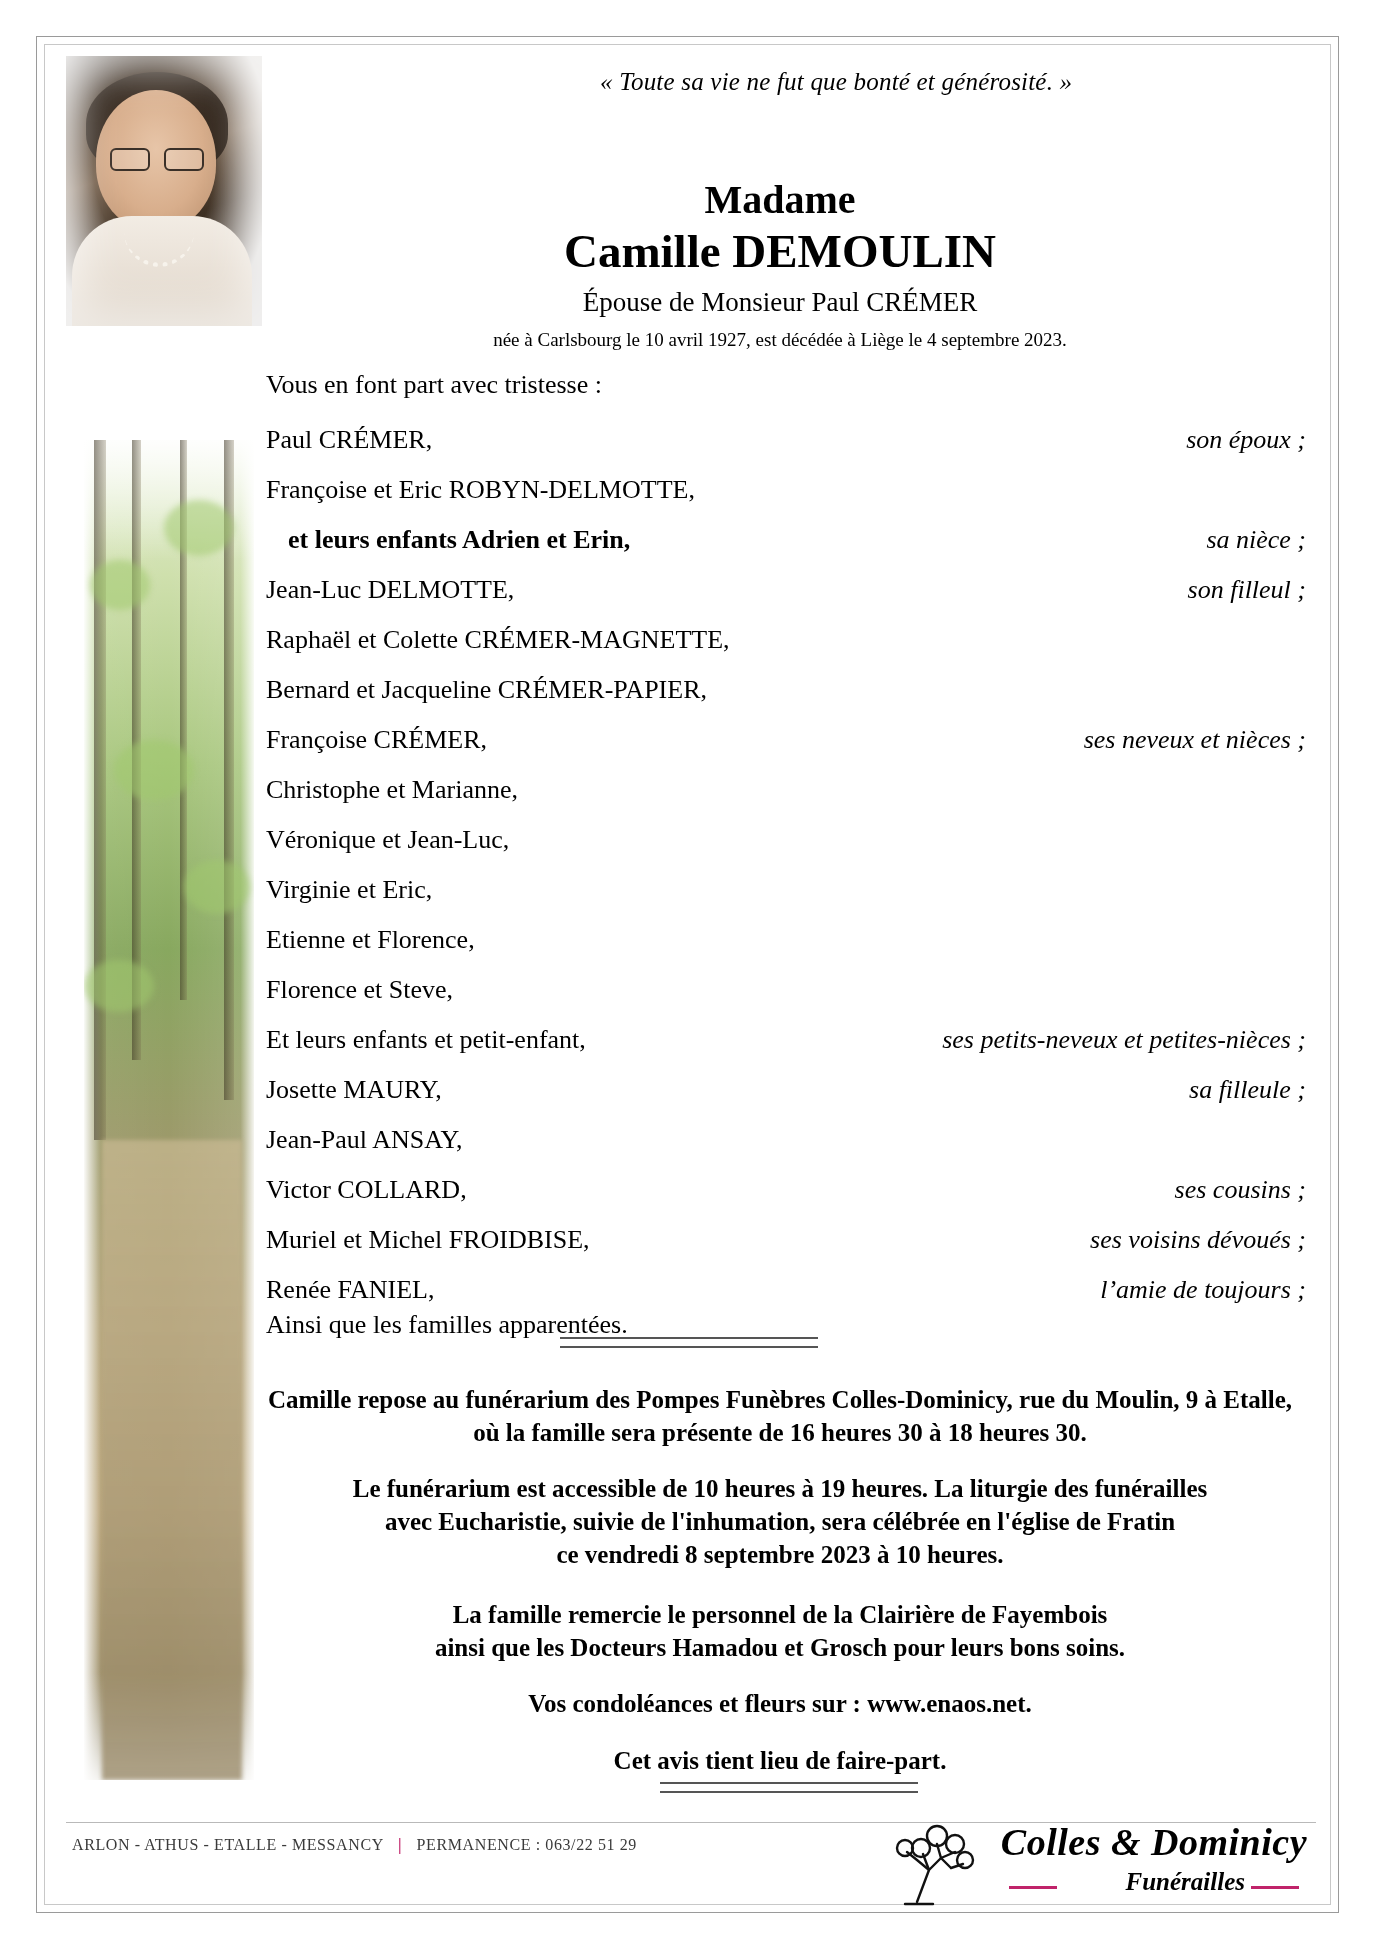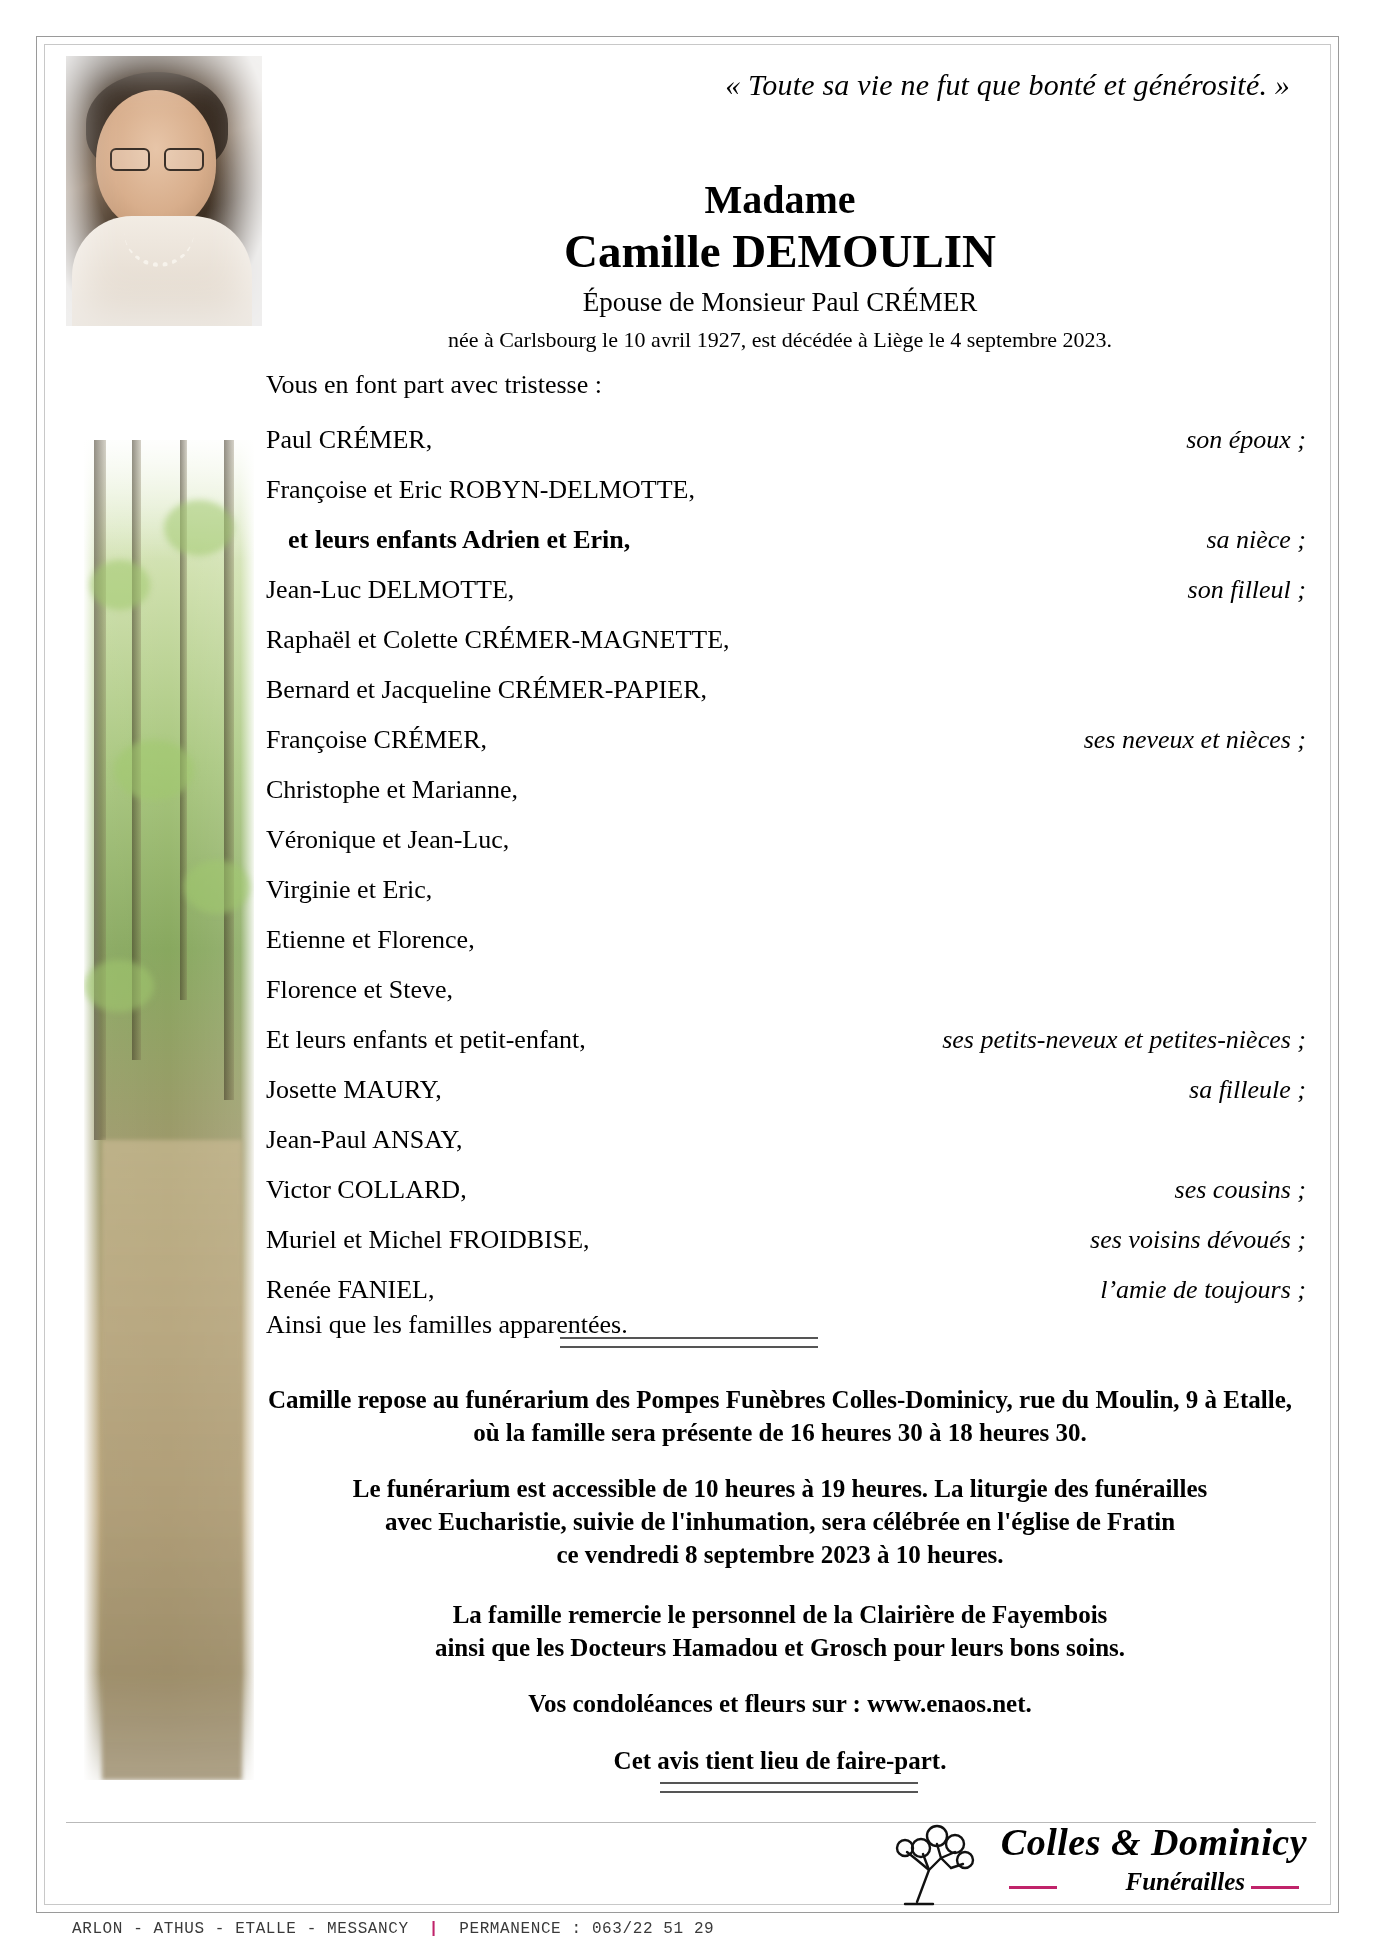--- a/index.html
+++ b/index.html
@@ -137,23 +137,22 @@
     background: rgba(160,200,110,0.55);
     filter: blur(3px);
   }
 
   
   .quote {
     position: absolute;
     left: 600px;
     top: 68px;
     width: 690px;
-    text-align: right;
     font-style: italic;
-    font-size: 30px;
+    font-size: 25px;
     letter-spacing: 0.2px;
   }
   .title-block {
     position: absolute;
     left: 270px;
     top: 140px;
     width: 1020px;
     text-align: center;
   }
   .t-madame {
@@ -166,21 +165,21 @@
     font-size: 47px;
     font-weight: bold;
     line-height: 56px;
   }
   .t-spouse {
     font-size: 27px;
     line-height: 38px;
     margin-top: 4px;
   }
   .t-birth {
-    font-size: 22px;
+    font-size: 19px;
     line-height: 38px;
   }
 
   
   .intro {
     position: absolute;
     left: 266px;
     top: 370px;
     font-size: 26px;
   }
@@ -247,22 +246,22 @@
     position: absolute;
     left: 66px;
     top: 1822px;
     width: 1250px;
     height: 1px;
     background: #b9b9b9;
   }
   .footer-left {
     position: absolute;
     left: 72px;
-    top: 1920px;
-    font-family: Liberation Mono, monospace;
+    top: 1836px;
+    font-family: Liberation Serif, serif;
     font-size: 16px;
     letter-spacing: 0.6px;
     color: #3a3a3a;
   }
   .footer-left .sep {
     display: inline-block;
     margin: 0 10px;
     color: #c0236a;
     font-weight: bold;
   }

